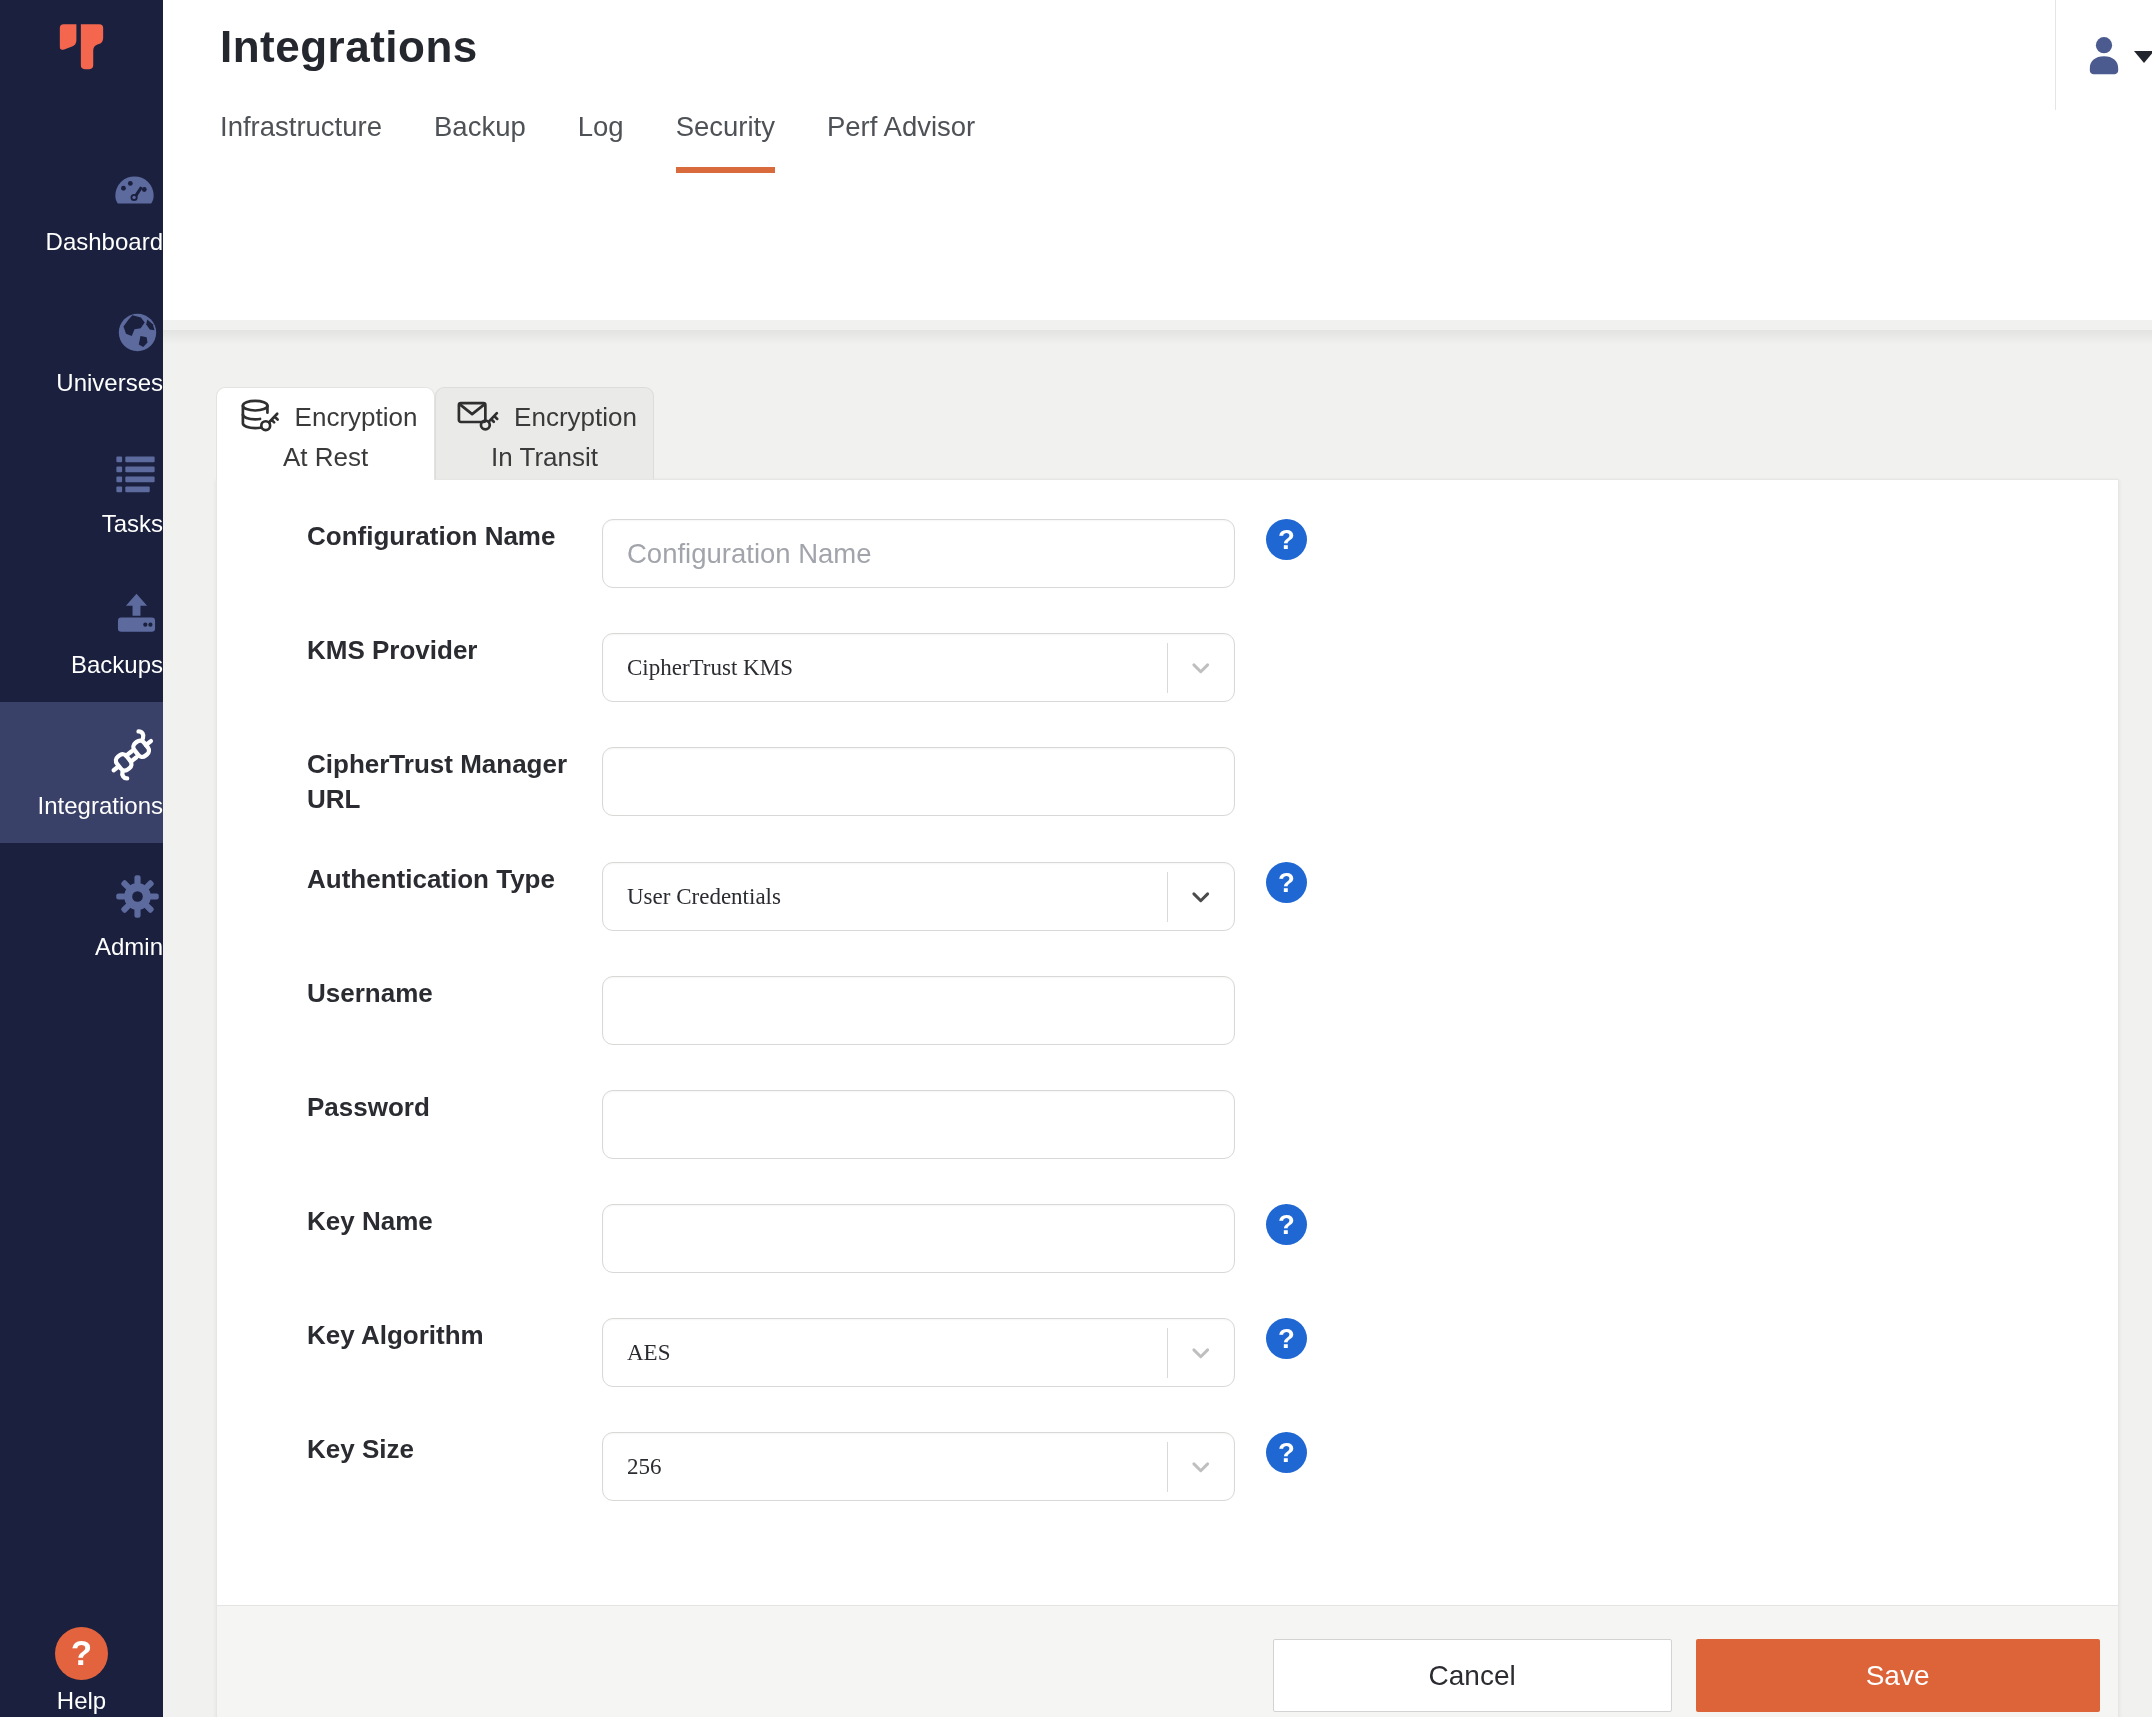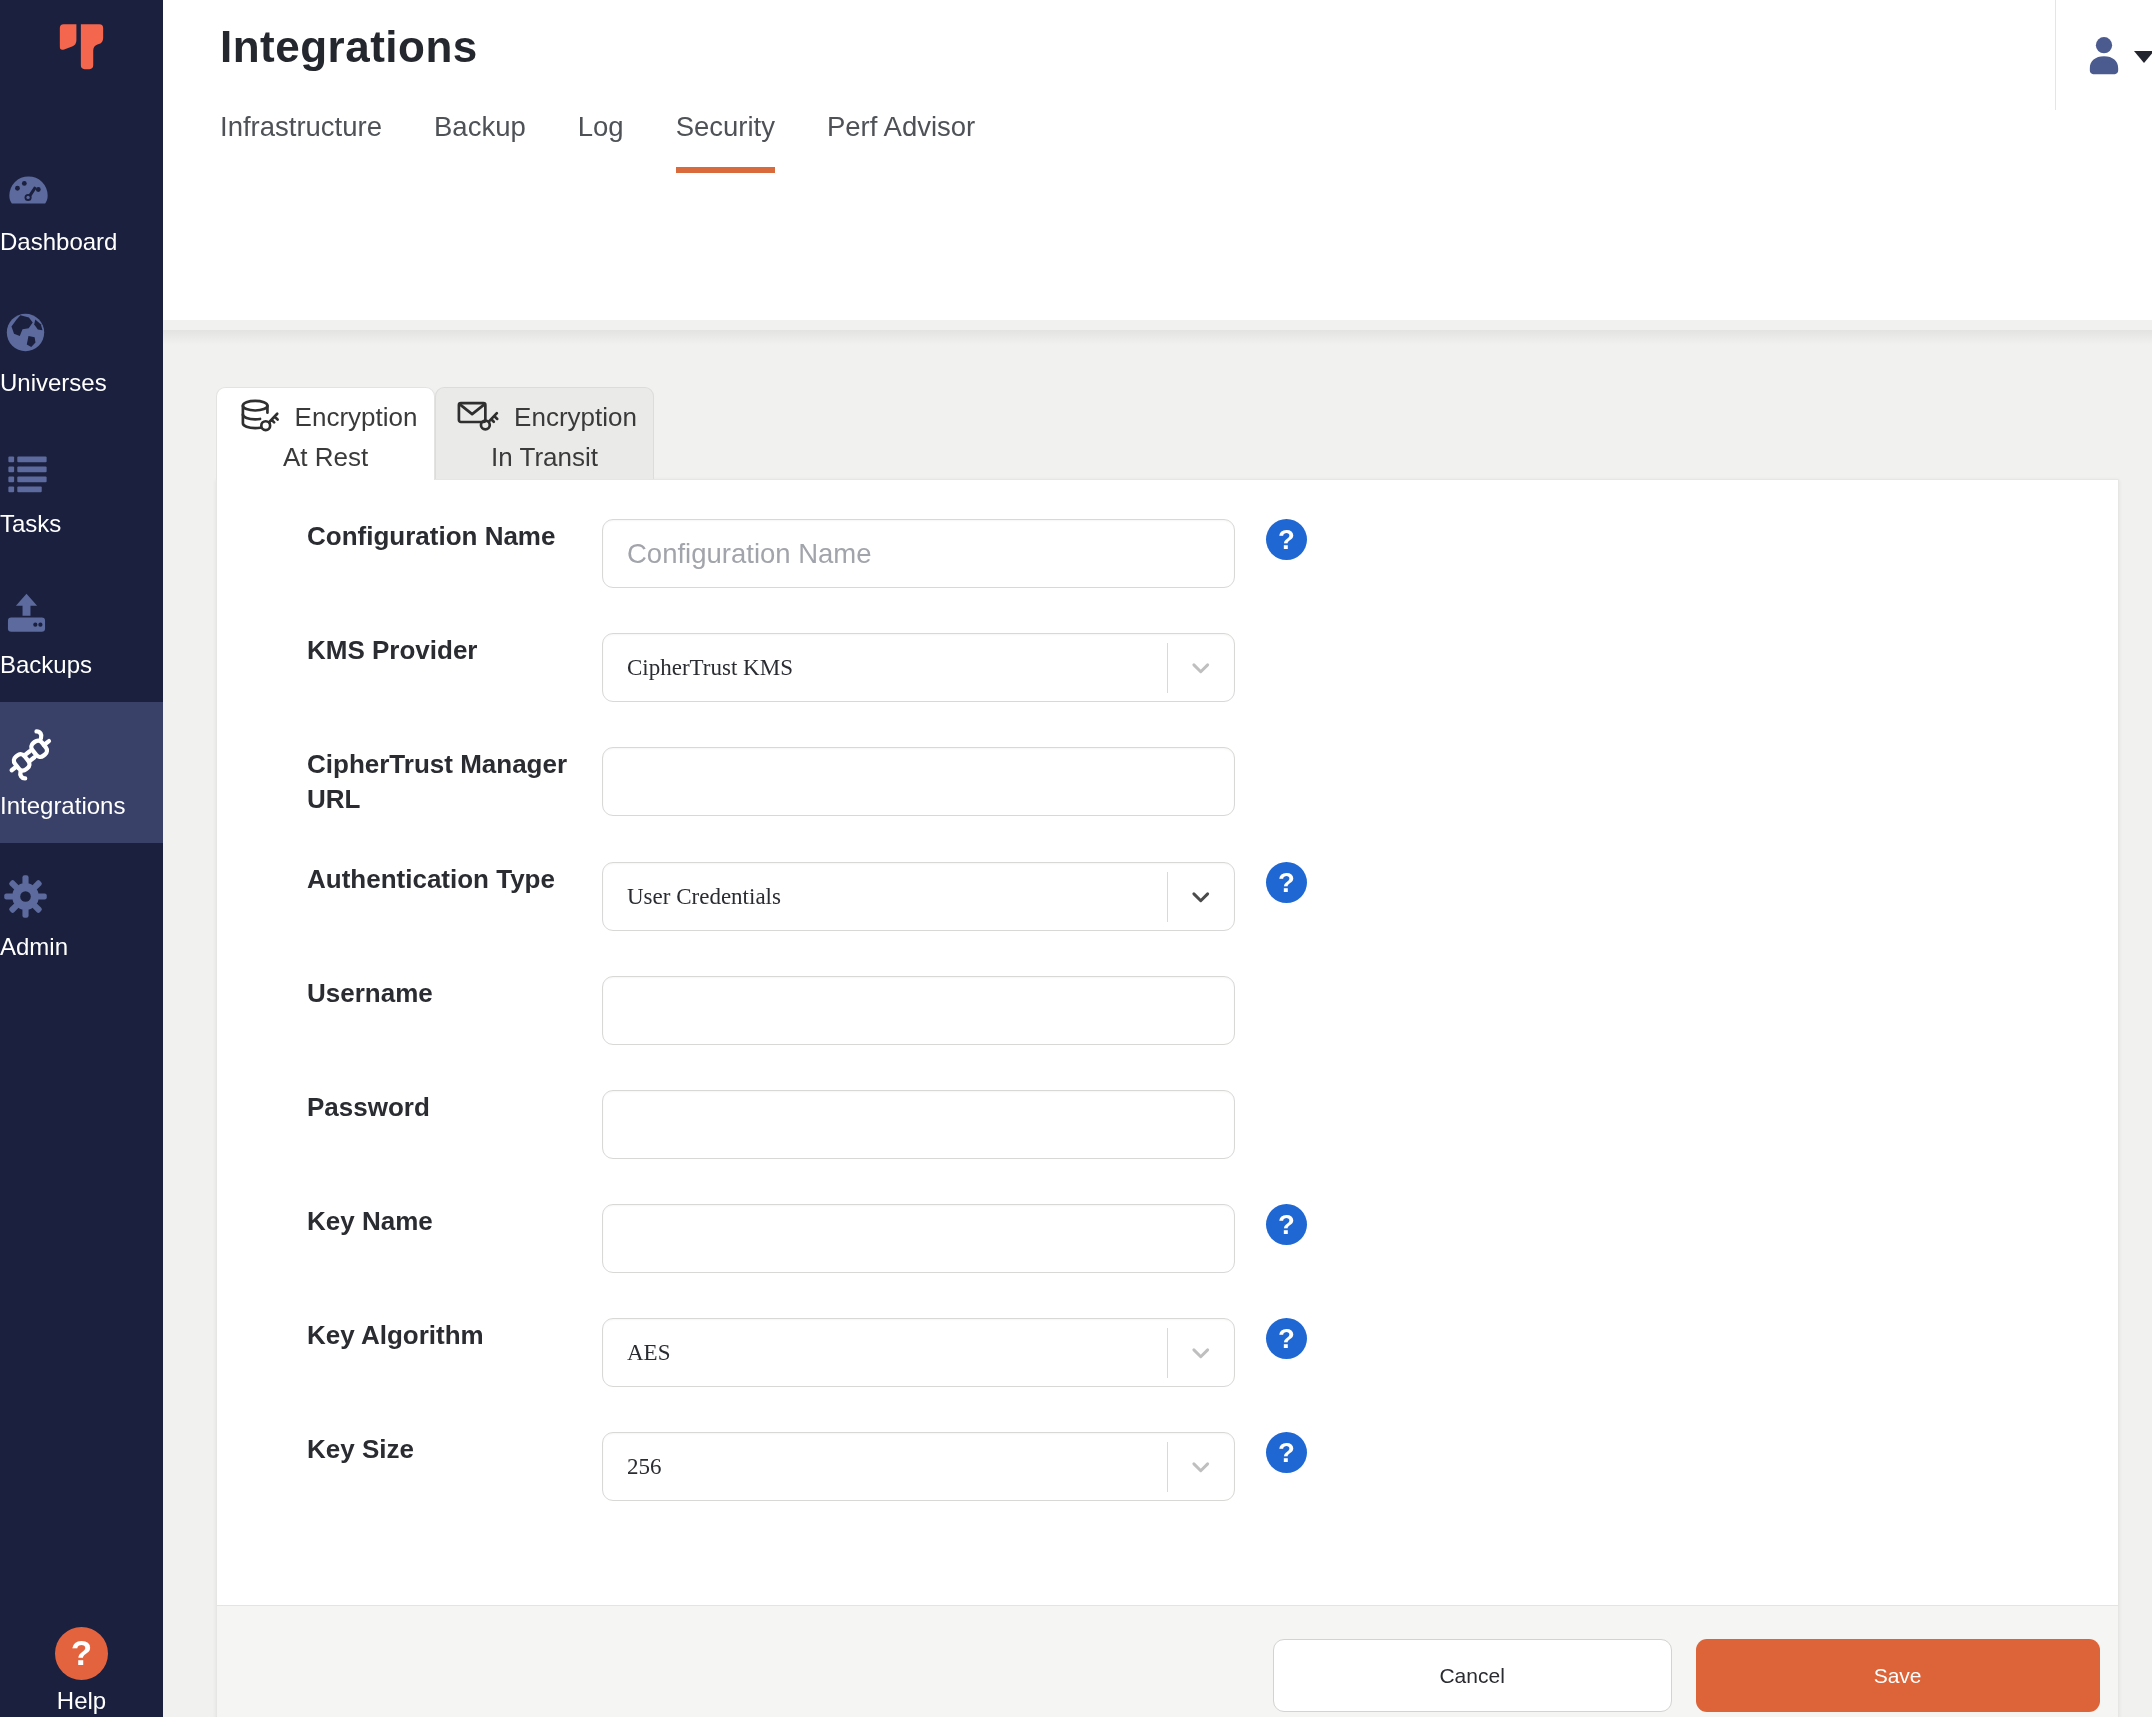--- a/index.html
+++ b/index.html
@@ -3,21 +3,21 @@
 <meta charset="utf-8">
 <style>
   * { margin:0; padding:0; box-sizing:border-box; }
   html,body { width:2153px; height:1717px; overflow:hidden;
     font-family:"Liberation Sans","DejaVu Sans",sans-serif; background:#f1f1ef; }
 
   
   .sidebar { position:fixed; left:0; top:0; width:163px; height:1717px;
     background:#1a203e; display:flex; flex-direction:column; z-index:10; }
   .logo-box { height:138px; display:flex; justify-content:center; padding-top:20px; }
-  .side-item { height:141px; display:flex; flex-direction:column; align-items:flex-start;
+  .side-item { height:141px; display:flex; flex-direction:column; align-items:flex-end;
     justify-content:center; gap:5.5px; cursor:pointer; }
   .side-item.active { background:#3a4168; }
   .side-item .icon { color:#5c6a9e; height:61px; display:flex; align-items:center; justify-content:center; }
   .side-item.active .icon { color:#ffffff; }
   .side-item .slabel { color:#ffffff; font-size:24px; font-weight:500; }
   .help-item { margin-top:auto; display:flex; flex-direction:column; align-items:center;
     gap:7.3px; padding-bottom:1.8px; cursor:pointer; }
   .help-circle { width:53px; height:53px; border-radius:50%; background:#e2633e;
     color:#fff; font-size:35px; font-weight:700; display:flex; align-items:center; justify-content:center; }
   .help-item .slabel { color:#fff; font-size:24px; font-weight:500; }
@@ -63,21 +63,21 @@
   .chev-light { color:#bfbfbf; }
   .chev-dark { color:#4b4b4b; }
   .help-dot { width:41px; height:41px; margin-left:31px; border-radius:50%;
     background:#1f67d2; color:#fff; display:flex; align-items:center; justify-content:center;
     font-size:27.5px; font-weight:700; cursor:pointer; }
   .help-dot::before { content:"?"; }
 
   .card-footer { height:140px; background:#f5f5f3; border-top:0.9px solid #e4e4e2;
     border-radius:0 0 7.3px 7.3px; display:flex; align-items:center; justify-content:flex-end;
     gap:24px; padding-right:18.4px; }
-  .btn { height:73px; border-radius:11px; font-family:inherit; font-size:21px; cursor:pointer; }
+  .btn { height:73px; border-radius:2px; font-family:inherit; font-size:28px; cursor:pointer; }
   .btn-cancel { width:399px; background:#ffffff; border:0.9px solid #d3d3d1; color:#2a2c31; }
   .btn-save { width:404px; background:#dd6338; border:none; color:#ffffff; }
 </style>
 </head>
 <body>
 
 <aside class="sidebar">
   <div class="logo-box">
     <svg width="51" height="57" viewBox="0 0 40 44">
       <path d="M3 6 Q3 3 6 3 H16 V15.5 Q16 19.2 12.6 20.4 L6.4 22.7 Q3 23.9 3 20.5 Z" fill="#f4664e"></path>

